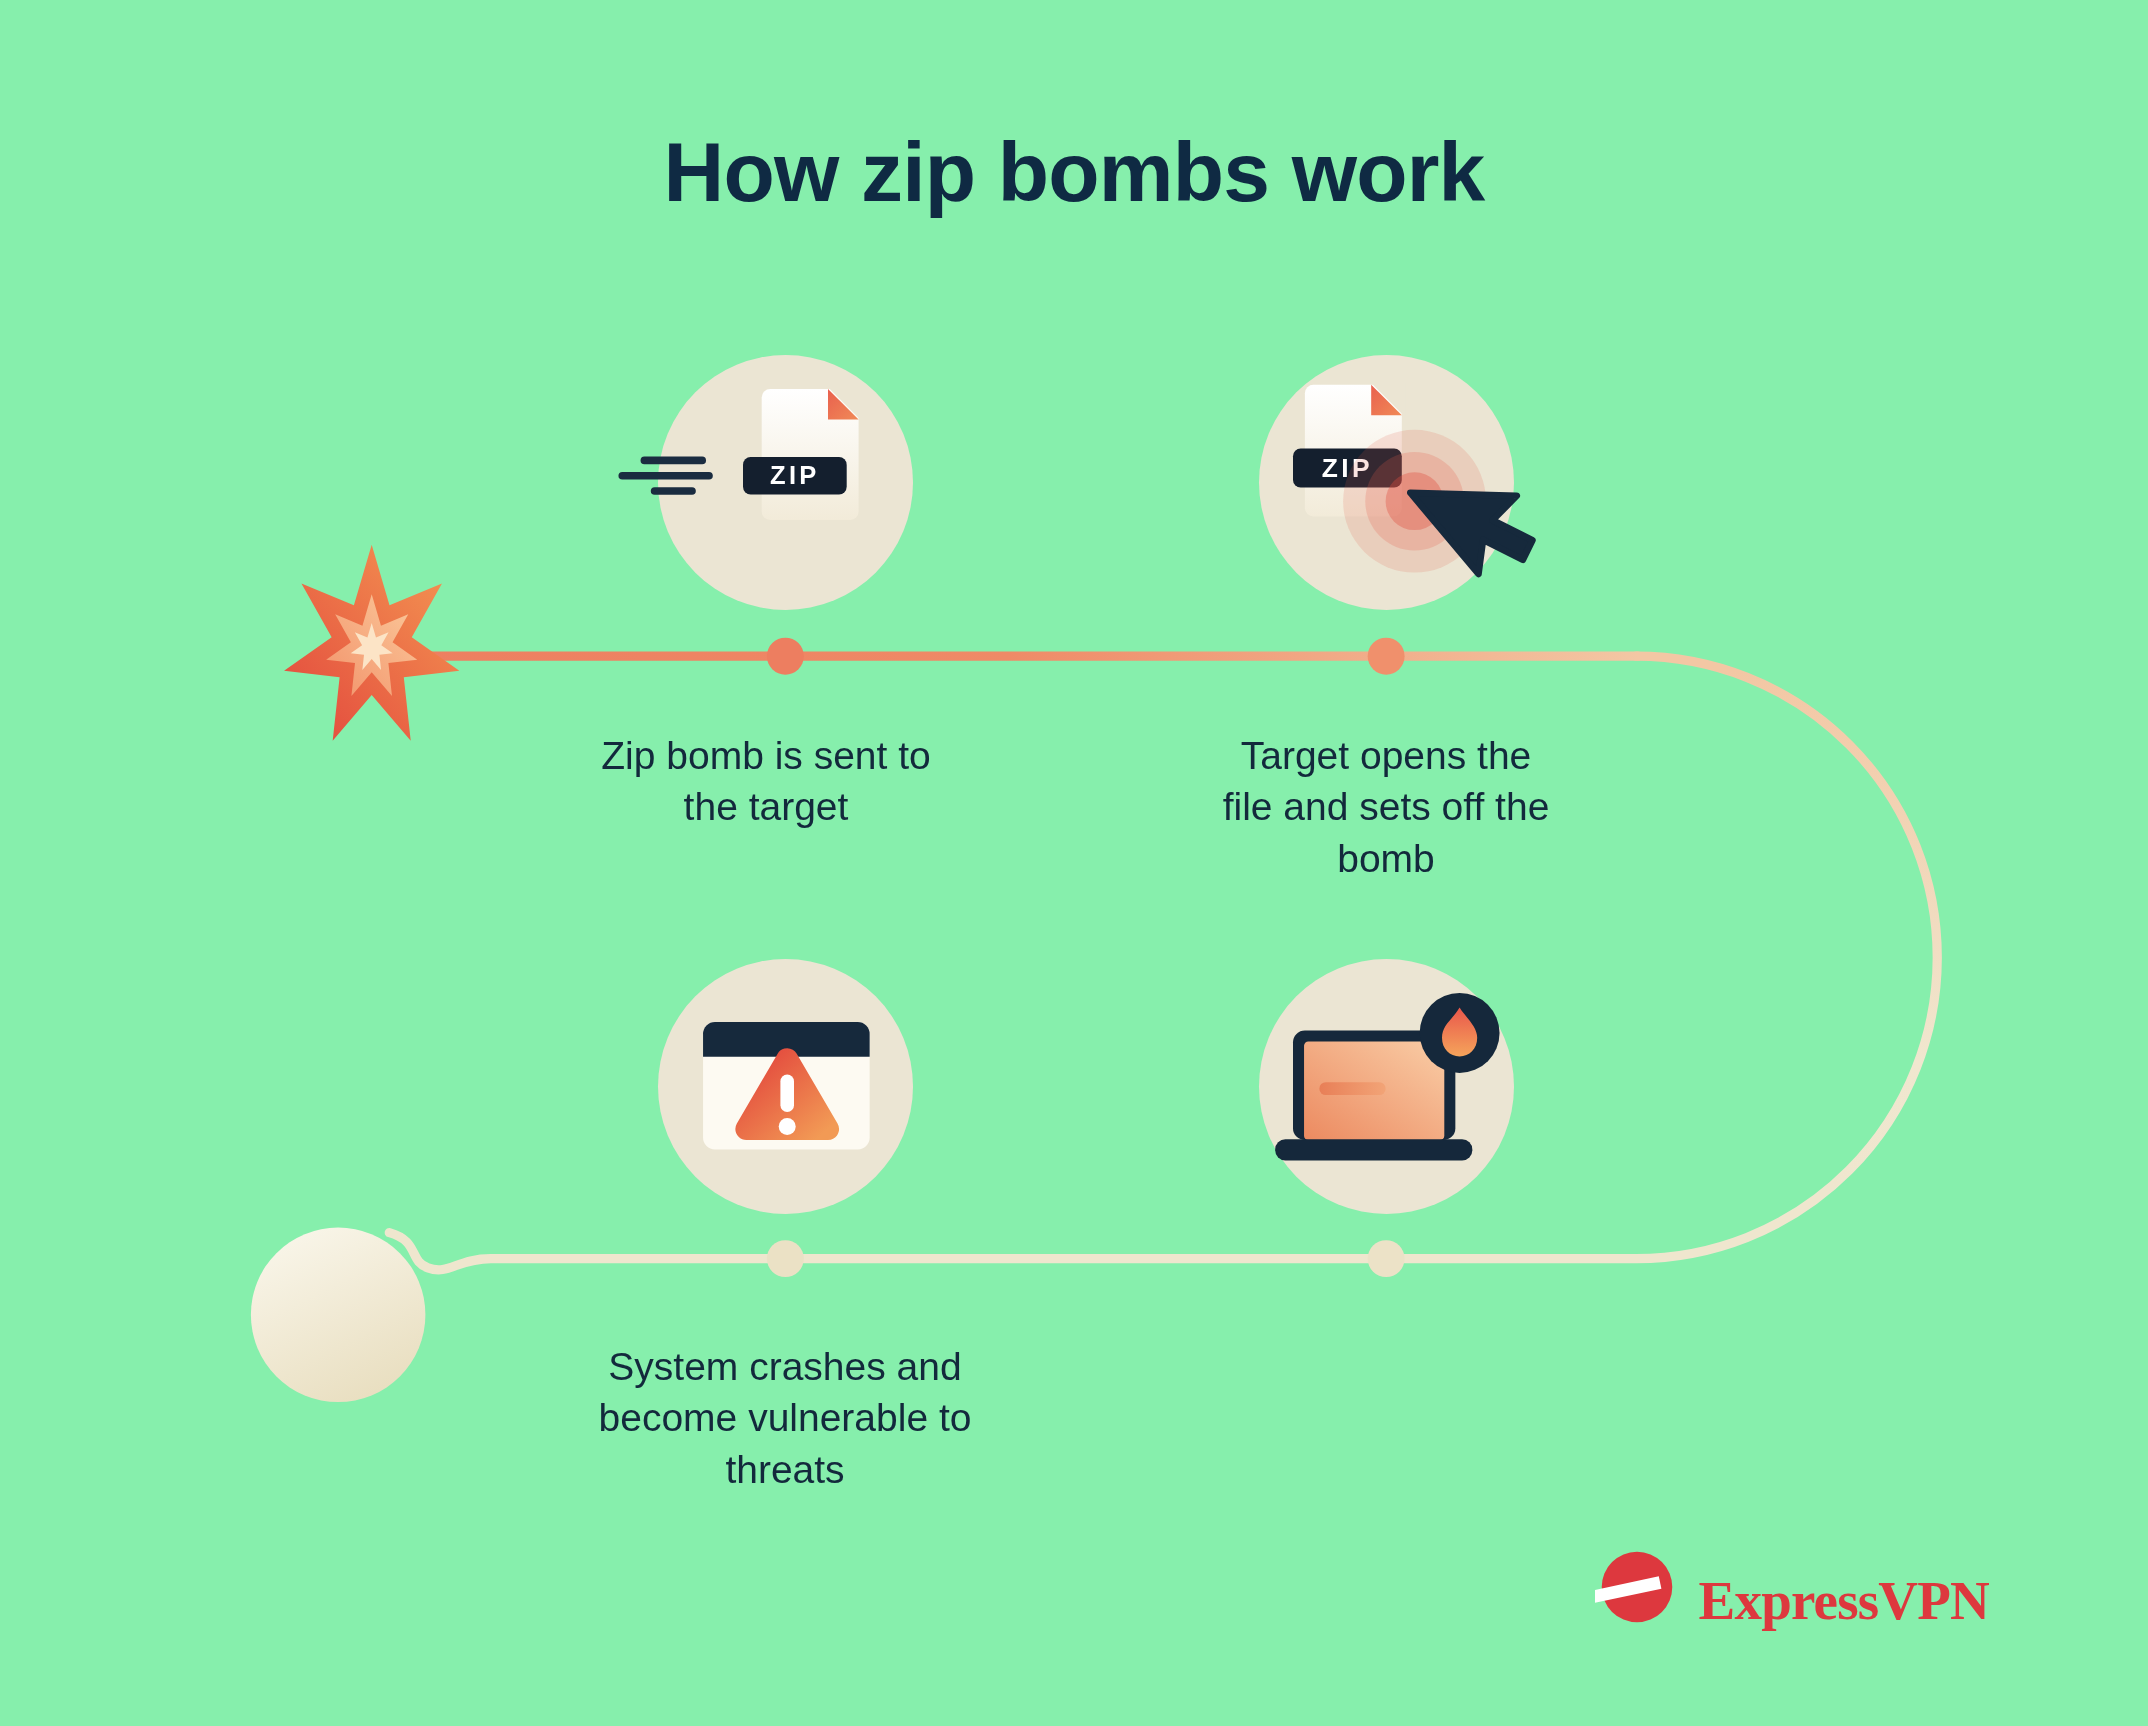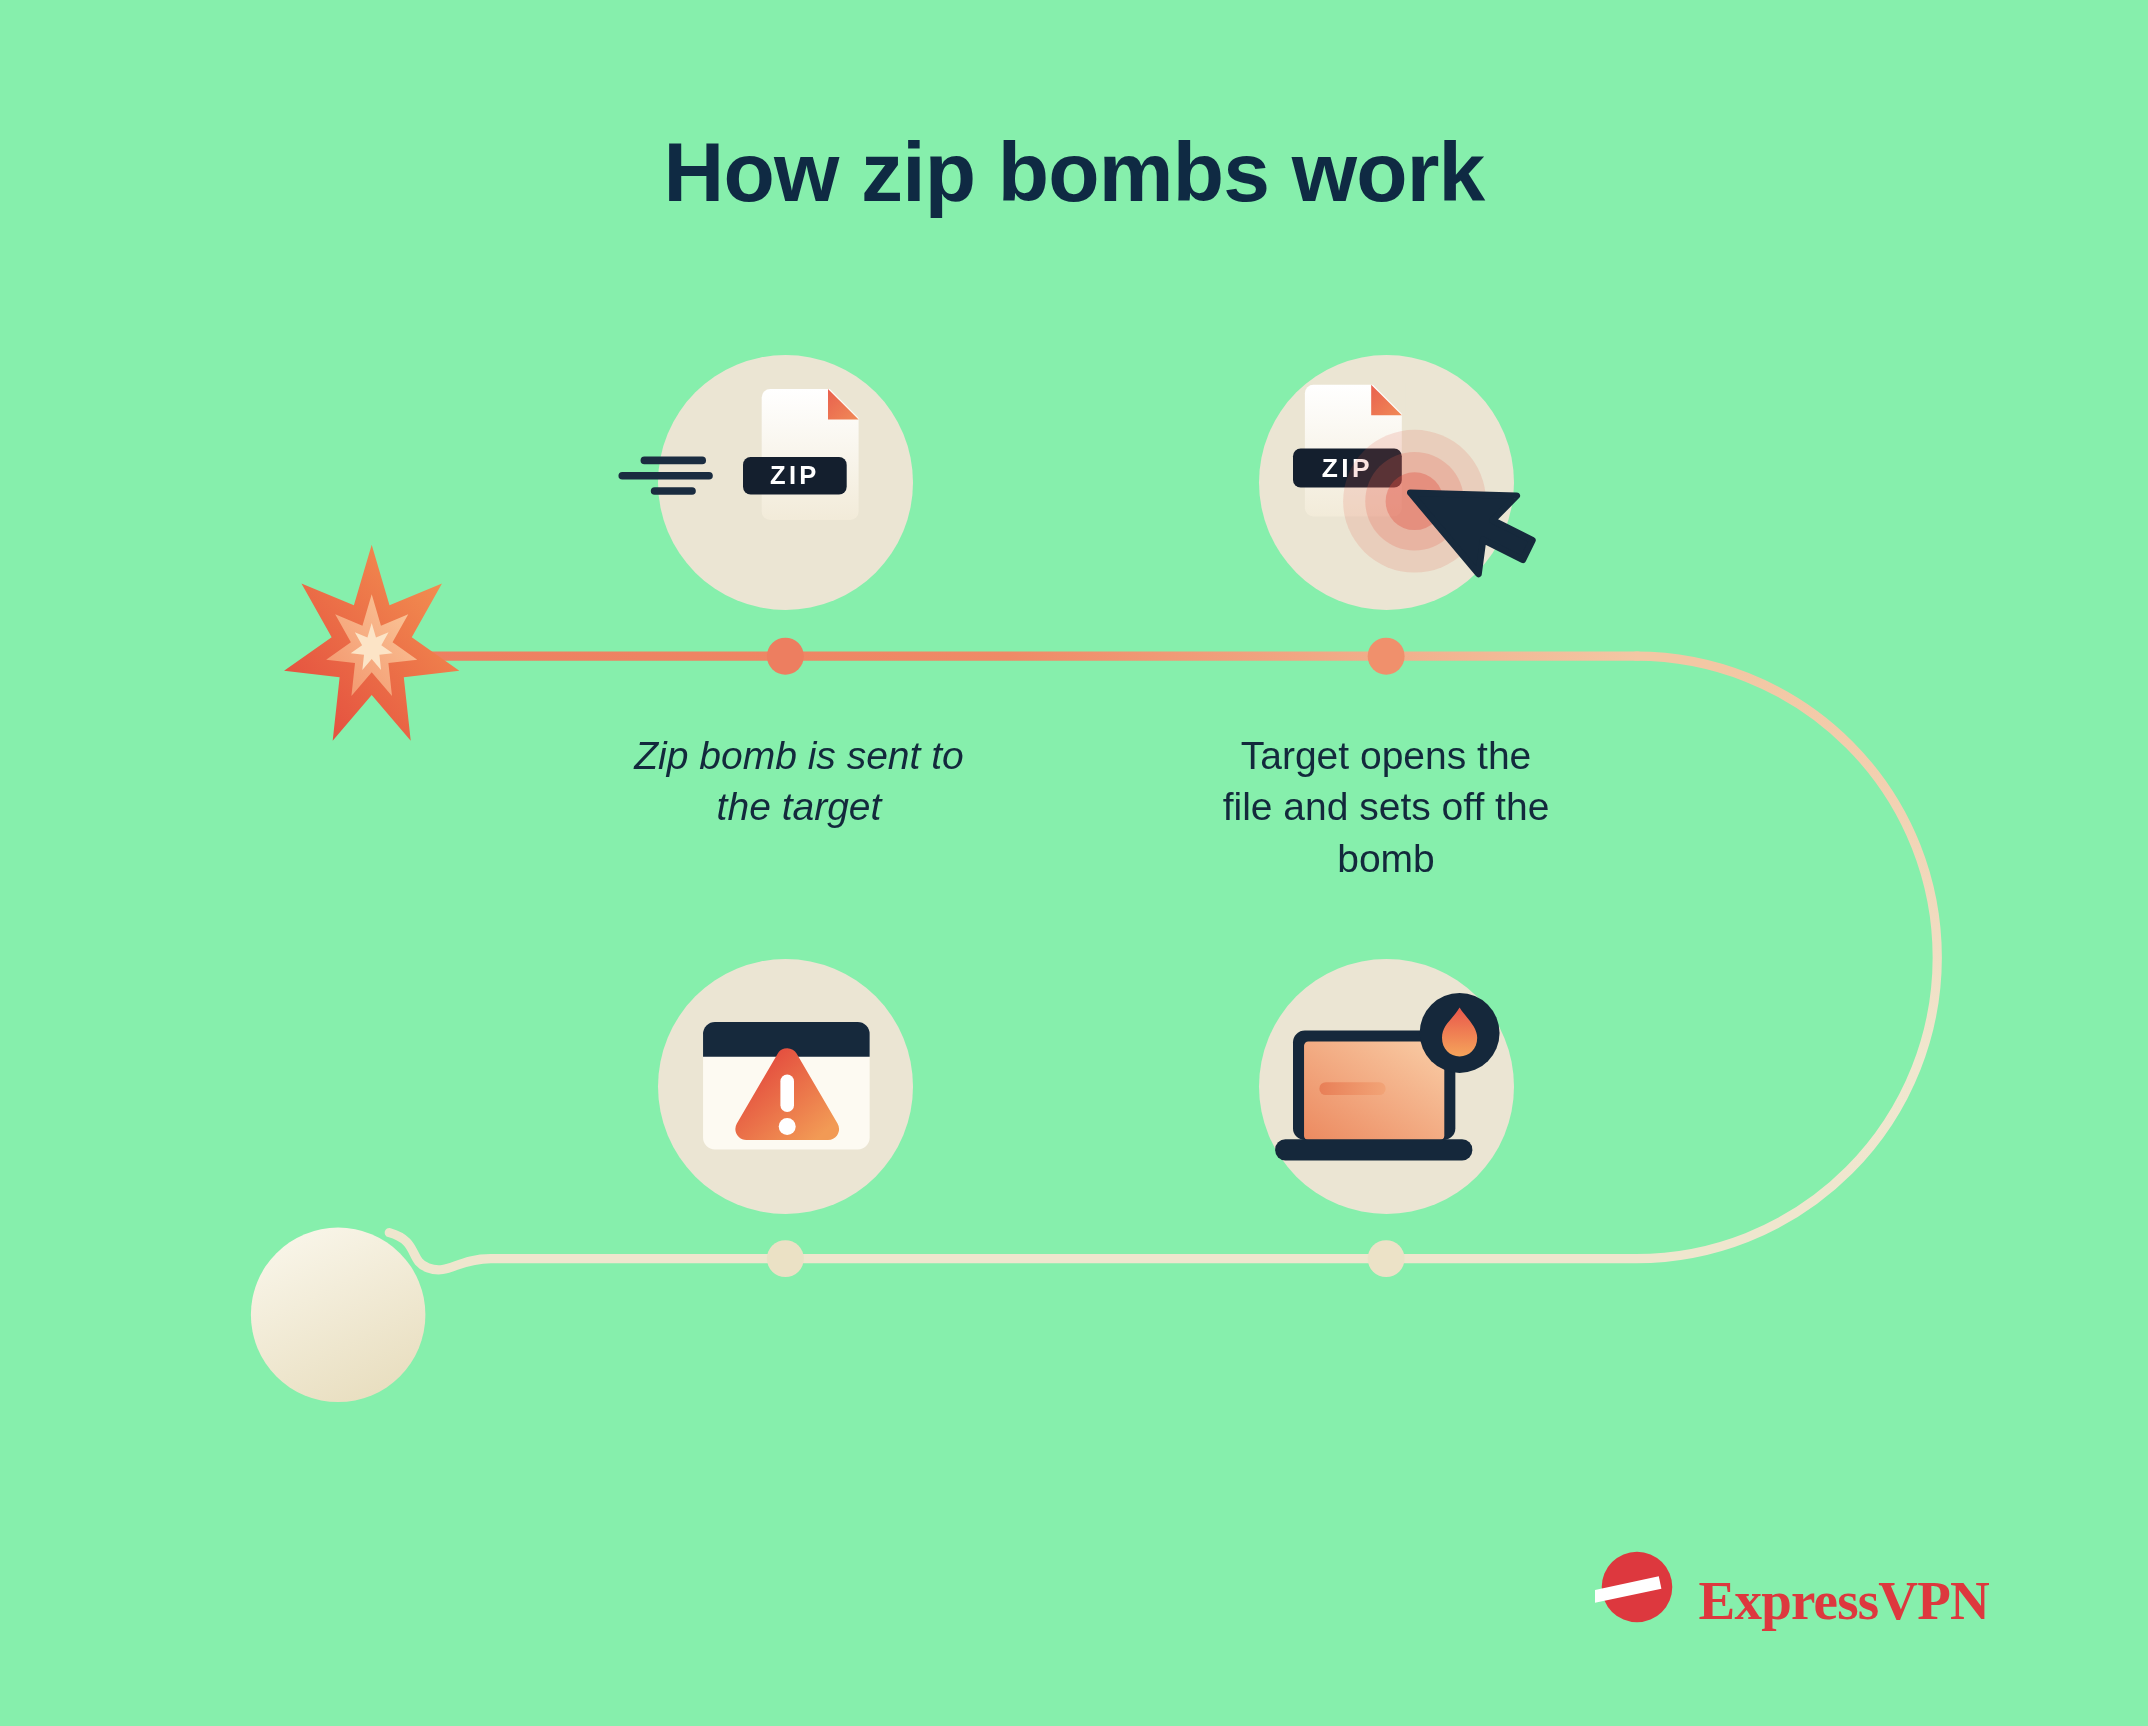--- a/index.html
+++ b/index.html
@@ -26,21 +26,21 @@
   .circle-1 { left:658px;  top:355px; }
   .circle-2 { left:1259px; top:355px; }
   .circle-3 { left:658px;  top:959px; }
   .circle-4 { left:1259px; top:959px; }
 
   .step-label {
     position:absolute; width:520px; text-align:center;
     font-size:39px; line-height:1.32; font-weight:500;
     color:#13293c; white-space:pre-line;
   }
-  .label-1 { left:539px;  top:730px;font-style:italic; }
+  .label-1 { left:506px;  top:730px; }
   .label-2 { left:1126px; top:730px; }
   .label-3 { left:1126px; top:1341px; }
   .label-4 { left:525px;  top:1341px; }
 
   .brand {
     position:absolute; right:159px; bottom:94px;
     display:flex; align-items:center; gap:20px;
   }
   .brand svg { width:84px; height:84px; display:block; }
   .brand-name {
@@ -206,20 +206,23 @@
         <path transform="scale(1.15)" d="M0,-26 C6,-16 18,-7 18,5 C18,16.5 10,24 0,24 C-10,24 -18,16.5 -18,5 C-18,-8 -8,-13 0,-26 Z" fill="url(#gFlame)"></path>
       </g>
     </svg>
   </div>
 
   <div class="step-label label-1">Zip bomb is sent to
 the target</div>
   <div class="step-label label-2">Target opens the
 file and sets off the
 bomb</div>
+  <div class="step-label label-4">System crashes and
+become vulnerable to
+threats</div>
 
   <div class="brand">
     <svg viewBox="0 0 100 100" xmlns="http://www.w3.org/2000/svg">
       <circle cx="50" cy="50" r="42" fill="#dd383e"></circle>
       <rect x="-18" y="43" width="96" height="15" fill="#ffffff" transform="rotate(-12 50 50)"></rect>
     </svg>
     <span class="brand-name">ExpressVPN</span>
   </div>
 
 </div>

